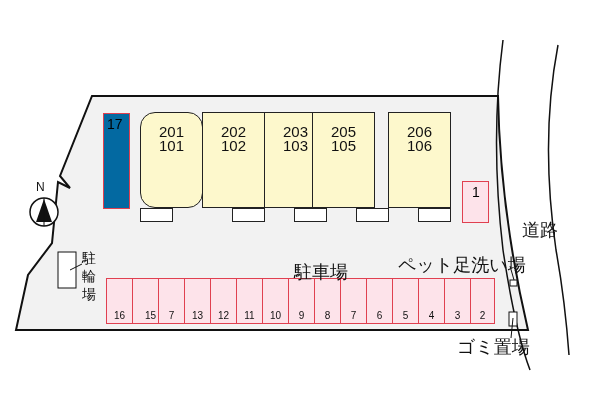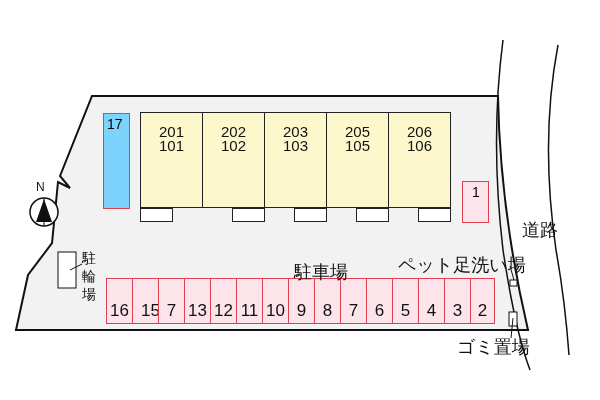--- a/index.html
+++ b/index.html
@@ -3,21 +3,21 @@
 <meta charset="utf-8">
 <style>
   html,body{margin:0;padding:0;background:#fff;}
   body{width:600px;height:400px;position:relative;overflow:hidden;font-family:"Liberation Sans","DejaVu Sans",sans-serif;}
   svg.map{position:absolute;left:0;top:0;}
   .abs{position:absolute;}
   .unit{position:absolute;top:112px;height:96px;background:#fdf8cc;border:1px solid #222;box-sizing:border-box;}
   .unit-label{position:absolute;top:12px;left:0;right:0;text-align:center;font-size:15px;line-height:14px;color:#111;}
   .porch{position:absolute;top:208px;height:14px;background:#fff;border:1px solid #222;box-sizing:border-box;}
   .bay{position:absolute;top:278px;height:46px;background:#fde3ea;border:1px solid #e04050;box-sizing:border-box;}
-  .bay-num{position:absolute;bottom:2px;left:0;right:0;text-align:center;font-size:17px;color:#111;}
+  .bay-num{position:absolute;bottom:2px;left:0;right:0;text-align:center;font-size:10px;color:#111;}
   .label{position:absolute;font-size:18px;color:#111;white-space:nowrap;}
   .vlabel{position:absolute;font-size:14px;color:#111;width:16px;line-height:18px;}
 </style>
 </head>
 <body>
 
 <svg class="map" width="600" height="400">
 
   <path d="M92,96 L498,96 Q500,210 528,330 L16,330 L28,275 L52,243 L58,182 L70,188 L60,176 Z" fill="#f2f2f2" stroke="#111" stroke-width="2"></path>
 
@@ -42,43 +42,43 @@
 
   <rect x="510" y="280" width="7" height="6" fill="#fff" stroke="#111" stroke-width="1"></rect>
   <line x1="514" y1="280" x2="510" y2="266" stroke="#111" stroke-width="1"></line>
 
   <rect x="509" y="312" width="8" height="14" fill="#fff" stroke="#111" stroke-width="1"></rect>
   <line x1="513" y1="318" x2="511" y2="338" stroke="#111" stroke-width="1"></line>
 </svg>
 
 <span class="label" style="left:36px;top:180px;font-size:12px;">N</span>
 
-<div class="abs" style="left:103px;top:113px;width:27px;height:96px;background:#7dd3fc;border:1px solid #e04050;box-sizing:border-box;">
+<div class="abs" style="left:103px;top:113px;width:27px;height:96px;background:#0369a1;border:1px solid #e04050;box-sizing:border-box;">
   <span style="position:absolute;top:2px;left:3px;font-size:14px;">17</span>
 </div>
 
-<div class="unit" style="left:140px;width:63px;">
+<div class="unit" style="left:140px;width:63px;border-radius:15px;">
   <div class="unit-label">
       <div>201</div>
       <div>101</div>
     </div>
 </div>
 <div class="unit" style="left:202px;width:63px;">
   <div class="unit-label">
       <div>202</div>
       <div>102</div>
     </div>
 </div>
 <div class="unit" style="left:264px;width:63px;">
   <div class="unit-label">
       <div>203</div>
       <div>103</div>
     </div>
 </div>
-<div class="unit" style="left:326px;width:63px;">
+<div class="unit" style="left:312px;width:63px;">
   <div class="unit-label">
       <div>205</div>
       <div>105</div>
     </div>
 </div>
 <div class="unit" style="left:388px;width:63px;">
   <div class="unit-label">
       <div>206</div>
       <div>106</div>
     </div>

